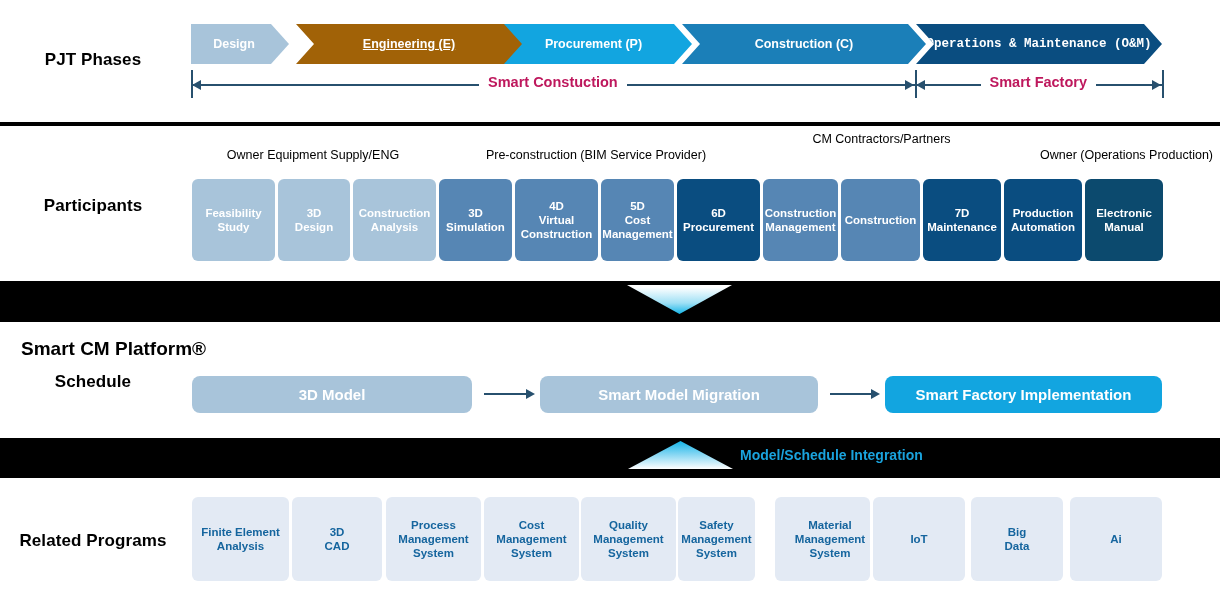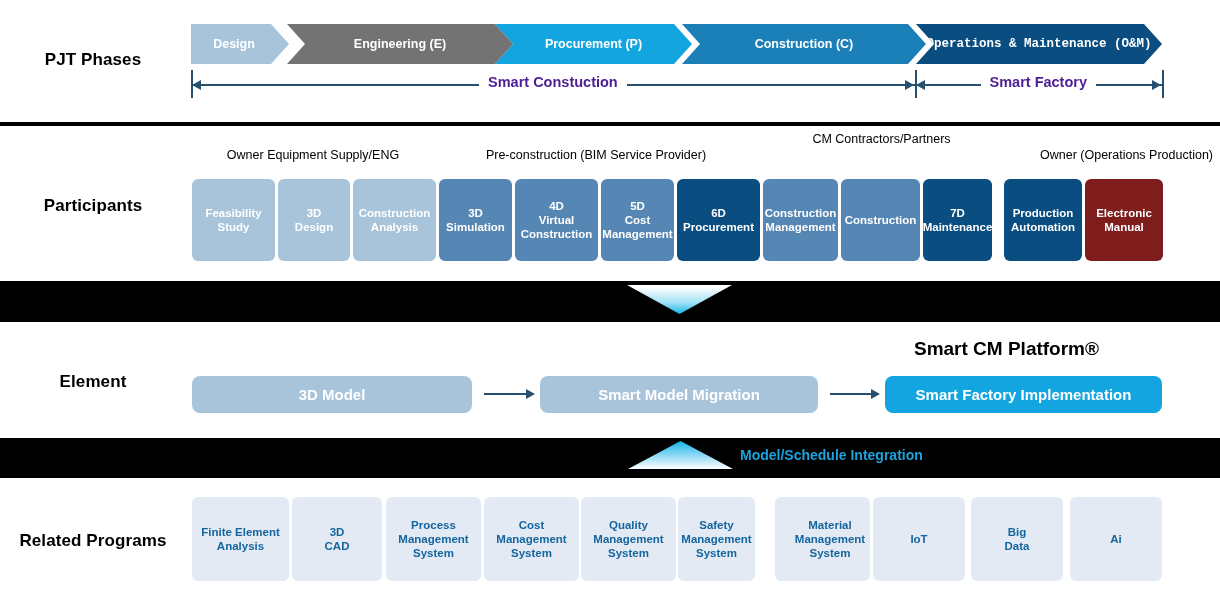--- a/index.html
+++ b/index.html
@@ -70,21 +70,21 @@
 
   
   #span-row { position: absolute; left: 0; top: 70px; width: 1220px; height: 40px; }
   .axis-line { position: absolute; height: 1.6px; background: #27506e; }
   .axis-tick { position: absolute; width: 1.6px; background: #27506e; }
   .axis-arrow { position: absolute; width: 0; height: 0; }
   .axis-arrow.left  { border-top: 5px solid transparent; border-bottom: 5px solid transparent; border-right: 9px solid #27506e; }
   .axis-arrow.right { border-top: 5px solid transparent; border-bottom: 5px solid transparent; border-left: 9px solid #27506e; }
   .span-label {
     position: absolute;
-    font-size: 14.5px; font-weight: bold; color: #4c1d95;
+    font-size: 14.5px; font-weight: bold; color: #be185d;
     background: #ffffff; padding: 0 9px;
     white-space: nowrap;
   }
 
   
   .group-caption {
     position: absolute;
     font-size: 12.5px;
     color: #000;
     white-space: nowrap;
@@ -103,22 +103,22 @@
     line-height: 1.22;
     white-space: pre-line;
   }
   .p-node { height: 82px; font-size: 11.5px; color: #ffffff; }
   .prog-node { height: 84px; font-size: 11.5px; color: #15659e; background: #e3eaf4; }
 
   
   #platform-title {
     position: absolute;
     left: 0; top: 338px; width: 1099px;
-    text-align: right;
-    font-size: 19px; font-weight: bold; color: #000;
+    text-align: left;
+    font-size: 19px; font-weight: bold; color: #000; padding-left: 21px;
   }
   .plat-node {
     position: absolute; top: 376px; height: 37px;
     border-radius: 8px;
     display: flex; align-items: center; justify-content: center;
     color: #ffffff; font-weight: bold; font-size: 15px;
     white-space: nowrap;
   }
   .plat-arrow { position: absolute; top: 393px; height: 1.6px; background: #27506e; }
   .plat-arrow-head {
@@ -155,21 +155,21 @@
 <div id="stage">
 
   <div class="panel" id="panel-phases"></div>
 
   <div class="row-label" id="lbl-phases" style="top:50px;">PJT Phases</div>
 
   <div id="chevron-bar">
       <div class="chev first" style="left: 0px; width: 98px; background: rgb(168, 196, 218); z-index: 10;">
         <span>Design</span>
       </div>
-      <div class="chev mid" style="left: 96px; width: 226px; background: #737373; z-index: 9;">
+      <div class="chev mid" style="left: 105px; width: 226px; background: #a16207; z-index: 9; text-decoration: underline;">
         <span>Engineering (E)</span>
       </div>
       <div class="chev mid" style="left: 304px; width: 197px; background: rgb(18, 165, 224); z-index: 8;">
         <span>Procurement (P)</span>
       </div>
       <div class="chev mid" style="left: 491px; width: 244px; background: rgb(27, 127, 184); z-index: 7;">
         <span>Construction (C)</span>
       </div>
       <div class="chev last" style="left: 725px; width: 246px; background: rgb(10, 77, 128); z-index: 6; font-family: Liberation Mono, monospace;">
         <span>Operations &amp; Maintenance (O&amp;M)</span>
@@ -213,33 +213,33 @@
 Virtual
 Construction</div>
       <div class="node p-node" style="left: 601px; width: 73px; top: 179px; background: rgb(86, 134, 180);">5D
 Cost
 Management</div>
       <div class="node p-node" style="left: 677px; width: 83px; top: 179px; background: rgb(10, 77, 128);">6D
 Procurement</div>
       <div class="node p-node" style="left: 763px; width: 75px; top: 179px; background: rgb(86, 134, 180);">Construction
 Management</div>
       <div class="node p-node" style="left: 841px; width: 79px; top: 179px; background: rgb(86, 134, 180);">Construction</div>
-      <div class="node p-node" style="left: 923px; width: 69px; top: 179px; background: rgb(10, 77, 128);">7D
+      <div class="node p-node" style="left: 923px; width: 78px; top: 179px; background: rgb(10, 77, 128);">7D
 Maintenance</div>
       <div class="node p-node" style="left: 1004px; width: 78px; top: 179px; background: rgb(10, 77, 128);">Production
 Automation</div>
-      <div class="node p-node" style="left: 1085px; width: 78px; top: 179px; background: #7f1d1d;">Electronic
+      <div class="node p-node" style="left: 1085px; width: 78px; top: 179px; background: #0c4a6e;">Electronic
 Manual</div>
     </div>
 
   <div id="tri-down"></div>
 
   <div class="panel" id="panel-platform"></div>
 
-  <div class="row-label" id="lbl-platform" style="top:372px;">Element</div>
+  <div class="row-label" id="lbl-platform" style="top:372px;">Schedule</div>
 
   <div id="platform-title">Smart CM Platform®</div>
 
   <div id="platform-nodes">
       <div class="plat-node" style="left: 192px; width: 280px; background: rgb(168, 196, 218);">3D Model</div>
       <div class="plat-arrow" style="left: 484px; width: 44px;"></div>
       <div class="plat-arrow-head" style="left: 526px;"></div>
       <div class="plat-node" style="left: 540px; width: 278px; background: rgb(168, 196, 218);">Smart Model Migration</div>
       <div class="plat-arrow" style="left: 830px; width: 43px;"></div>
       <div class="plat-arrow-head" style="left: 871px;"></div>

